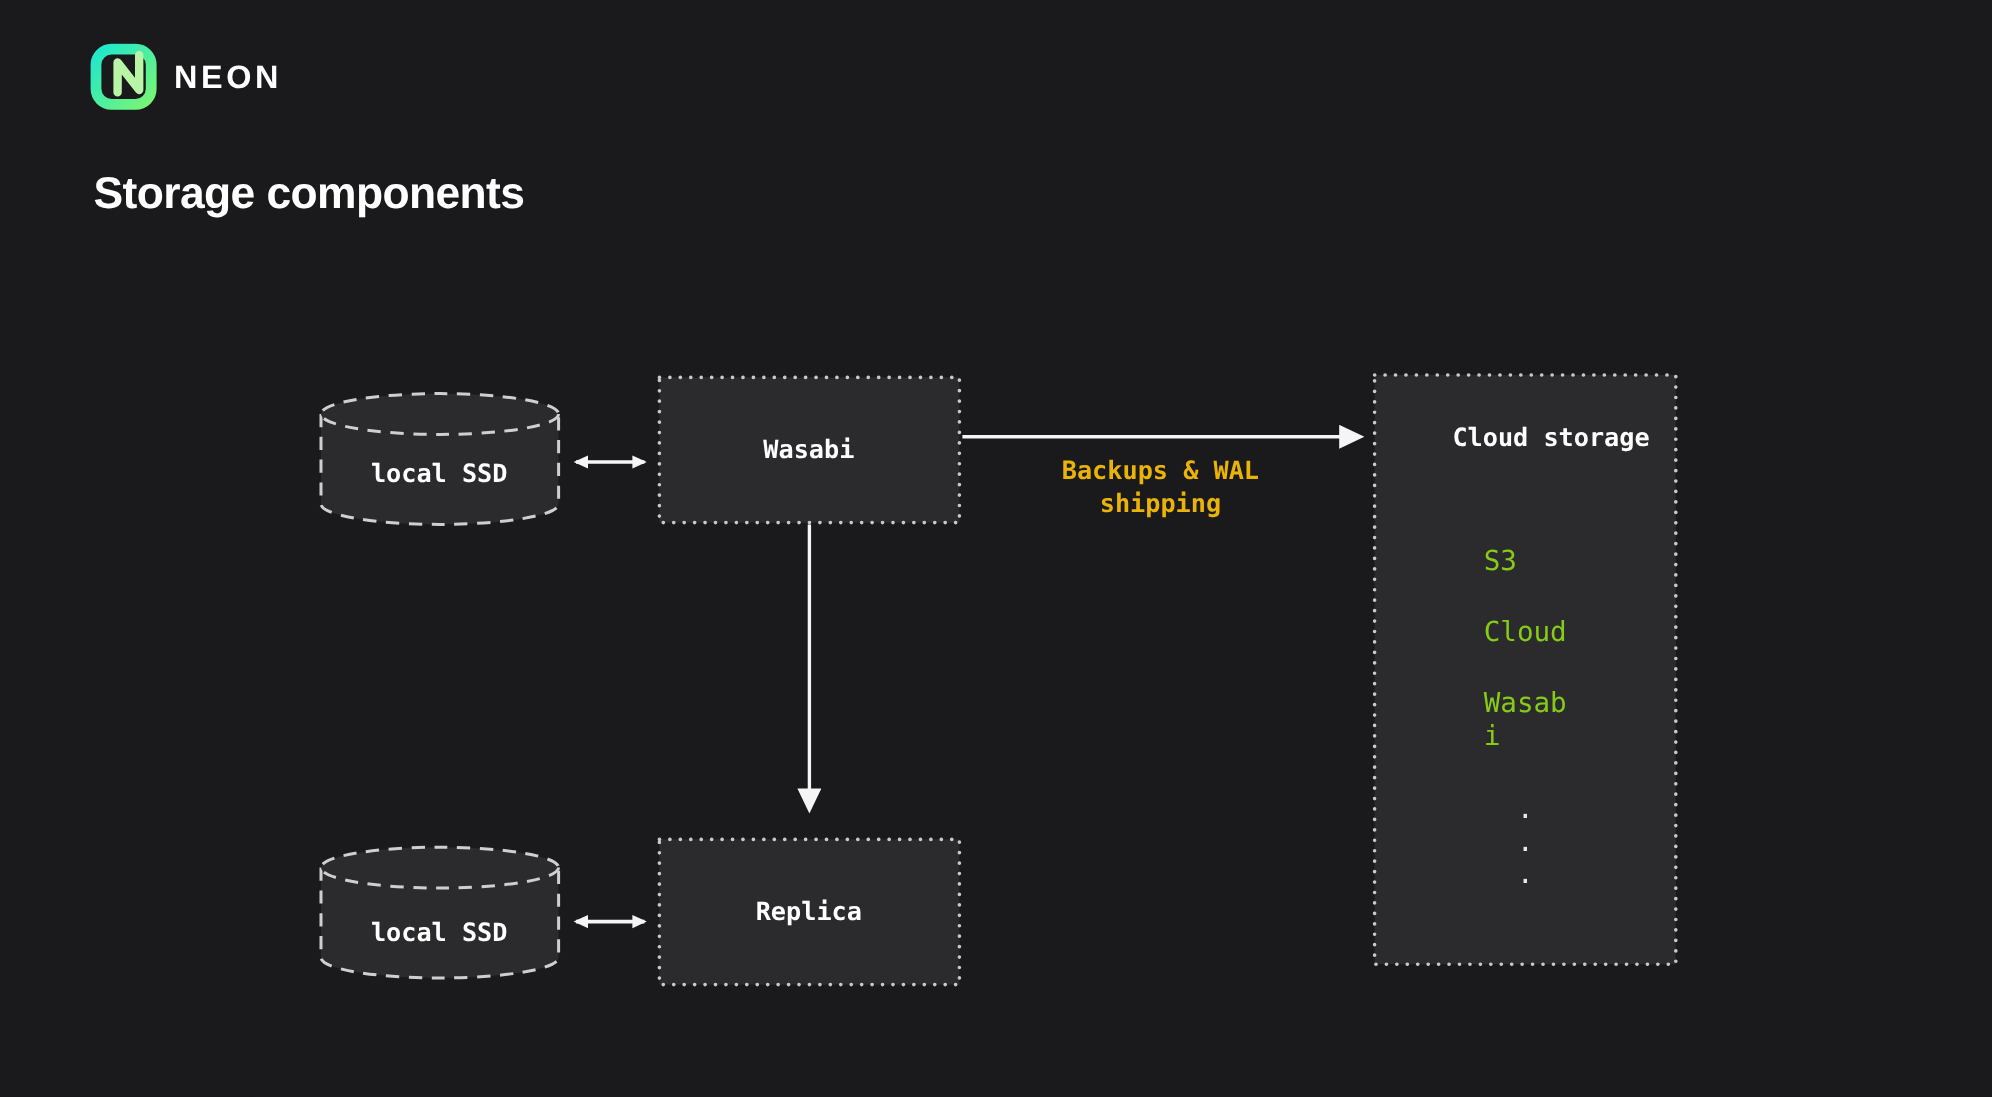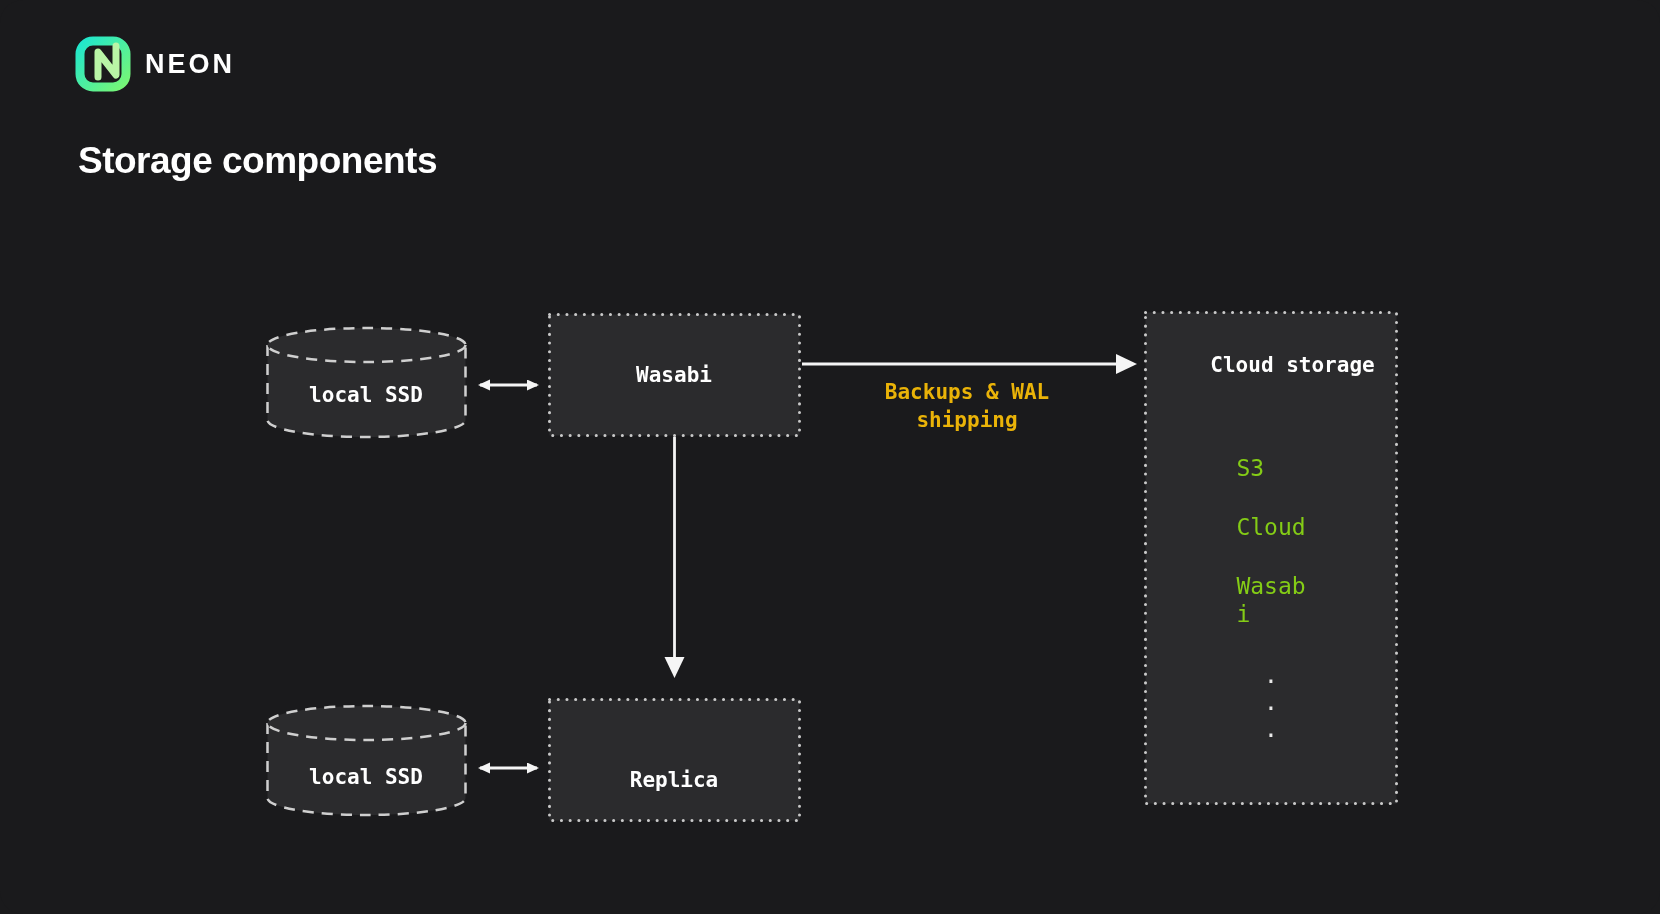--- a/index.html
+++ b/index.html
@@ -61,21 +61,21 @@
     font-family: "DejaVu Sans Mono", "Liberation Mono", monospace;
     font-weight: bold;
     font-size: 21px;
     color: #ffffff;
     white-space: nowrap;
     text-align: center;
   }
   .label-ssd-top    { left: 366px; top: 395px; }
   .label-ssd-bottom { left: 366px; top: 777px; }
   .label-primary    { left: 674px; top: 375px; }
-  .label-replica    { left: 674px; top: 780px; }
+  .label-replica    { left: 674px; top: 760px; }
   .edge-label {
     position: absolute;
     left: 967px;
     top: 406px;
     transform: translate(-50%, -50%);
     width: 14ch;
     font-family: "DejaVu Sans Mono", "Liberation Mono", monospace;
     font-weight: bold;
     font-size: 21px;
     line-height: 28px;

